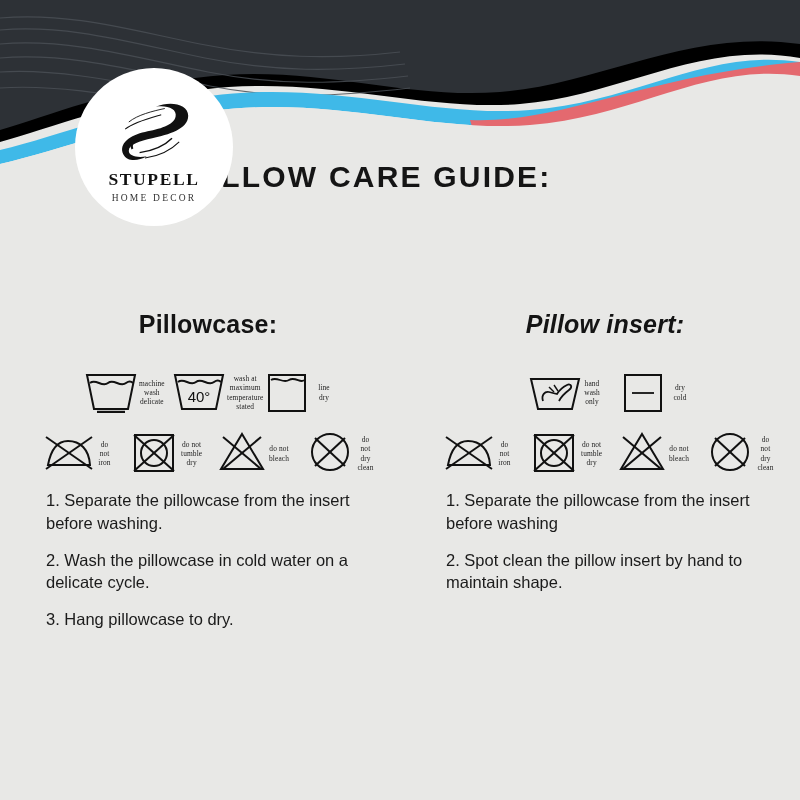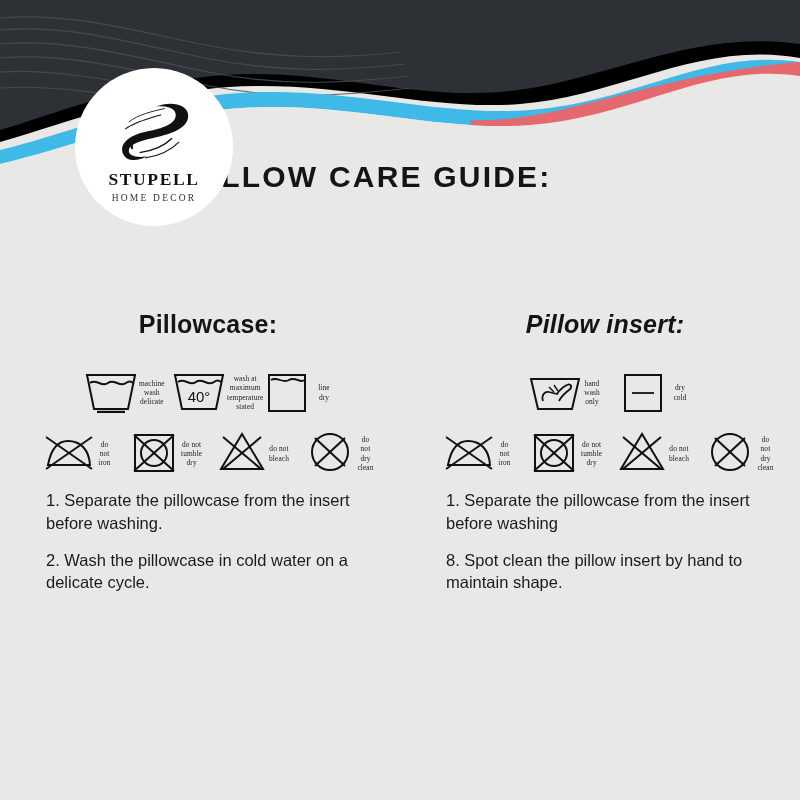--- a/index.html
+++ b/index.html
@@ -259,20 +259,21 @@
           <line x1="12" y1="9" x2="42" y2="37" stroke="#111" stroke-width="2"></line>
         </svg>
         </span>
         <div class="sym-cap">do not dry clean</div>
       </div>
     </div>
 
     <div class="steps">
       <div class="step">1. Separate the pillowcase from the insert before washing.</div>
       <div class="step">2. Wash the pillowcase in cold water on a delicate cycle.</div>
+      <div class="step">3. Hang pillowcase to dry.</div>
     </div>
   </div>
 
   <div class="col col-right">
     <div class="col-title">Pillow insert:</div>
 
     <div class="sym-row">
       <div class="sym">
         <span>
         <svg width="56" height="46" viewBox="0 0 56 46">
@@ -334,16 +335,16 @@
           <line x1="12" y1="37" x2="42" y2="9" stroke="#111" stroke-width="2"></line>
           <line x1="12" y1="9" x2="42" y2="37" stroke="#111" stroke-width="2"></line>
         </svg>
         </span>
         <div class="sym-cap">do not dry clean</div>
       </div>
     </div>
 
     <div class="steps">
       <div class="step">1. Separate the pillowcase from the insert before washing</div>
-      <div class="step">8. Spot clean the pillow insert by hand to maintain shape.</div>
+      <div class="step">2. Spot clean the pillow insert by hand to maintain shape.</div>
     </div>
   </div>
 </div>
 
 </body></html>

